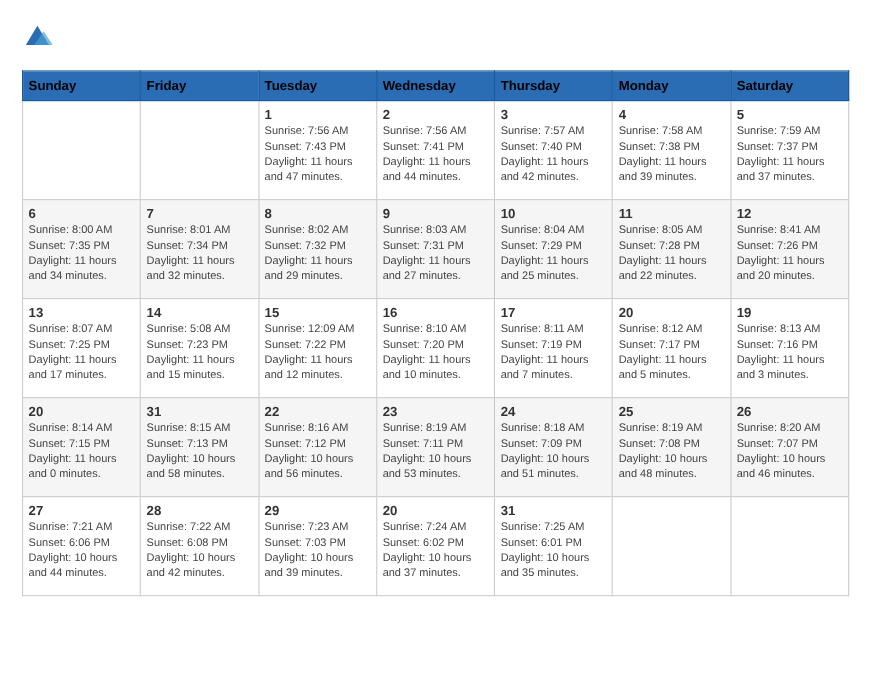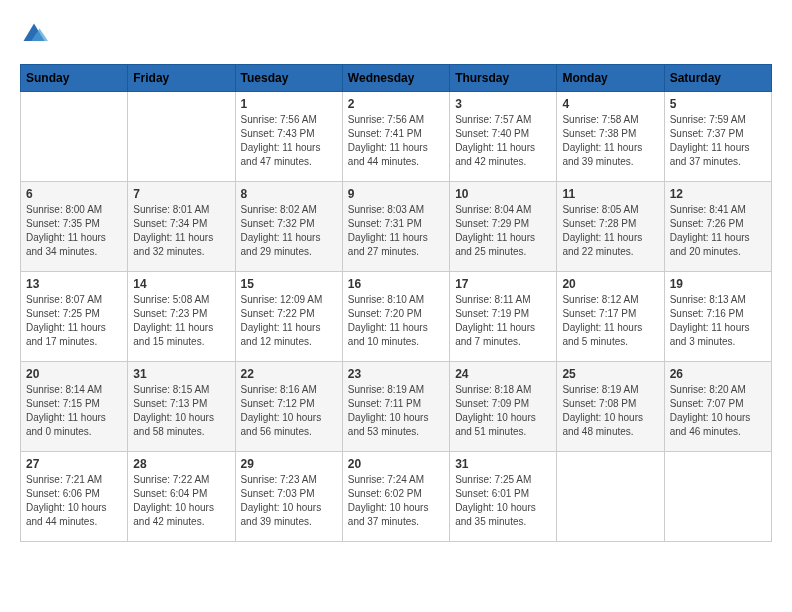--- a/index.html
+++ b/index.html
@@ -326,21 +326,21 @@
         <td>
           <span class="day-number">27</span>
           <div class="day-info">Sunrise: 7:21 AM
 Sunset: 6:06 PM
 Daylight: 10 hours
 and 44 minutes.</div>
         </td>
         <td>
           <span class="day-number">28</span>
           <div class="day-info">Sunrise: 7:22 AM
-Sunset: 6:04 PM
+Sunset: 6:08 PM
 Daylight: 10 hours
 and 42 minutes.</div>
         </td>
         <td>
           <span class="day-number">29</span>
           <div class="day-info">Sunrise: 7:23 AM
 Sunset: 7:03 PM
 Daylight: 10 hours
 and 39 minutes.</div>
         </td>

